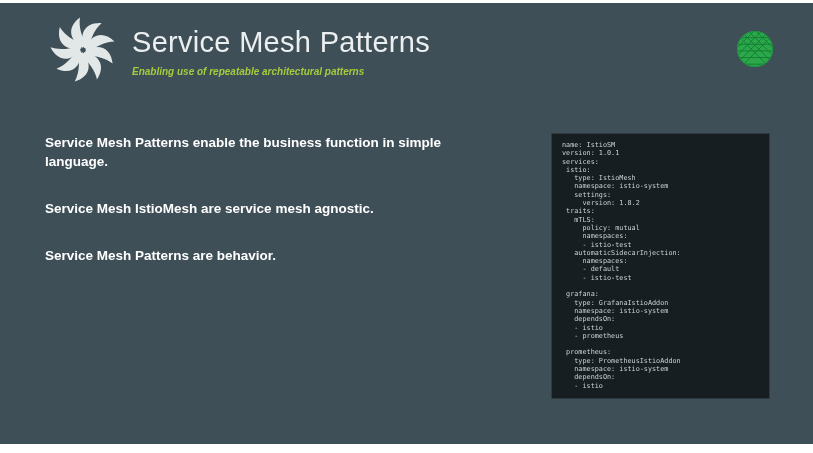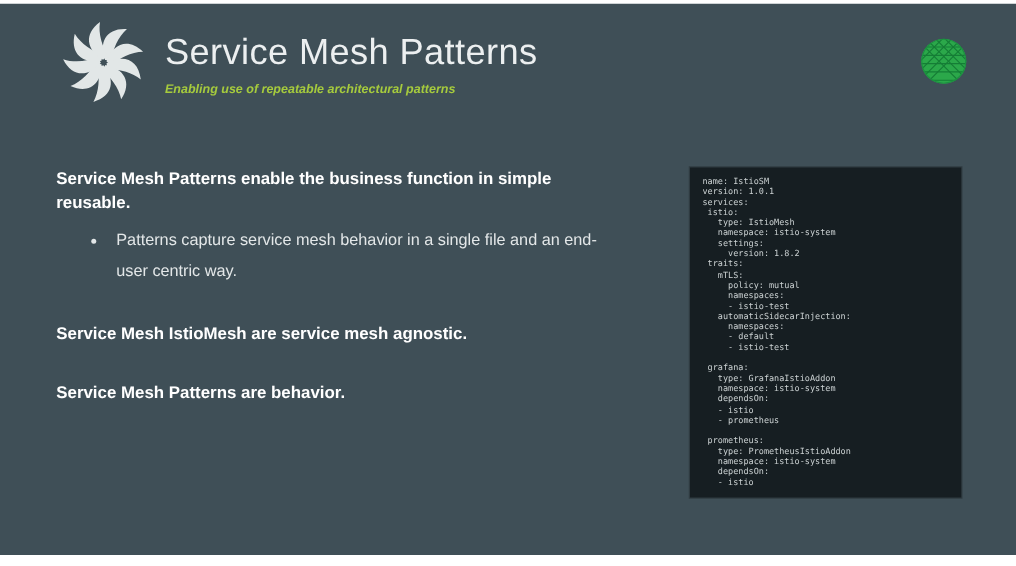--- a/index.html
+++ b/index.html
@@ -158,24 +158,21 @@
           <path d="M-4 0 L40 44 M4 0 L40 36 M12 0 L40 28 M20 0 L40 20 M28 0 L40 12"></path>
           <path d="M44 0 L0 44 M36 0 L0 36 M28 0 L0 28 M20 0 L0 20 M12 0 L0 12"></path>
         </g>
         <circle cx="20" cy="20" r="18.5" fill="none" stroke="#1c9140" stroke-width="1"></circle>
       </g>
     </svg>
 
     <div class="content">
 
       <div class="section">
-        <h3 class="section-heading">Service Mesh Patterns enable the business function in simple reusable.</h3>
-        <ul>
-          <li>Patterns capture service mesh behavior in a single file and an end-user centric way.</li>
-        </ul>
+        <h3 class="section-heading">Service Mesh Patterns enable the business function in simple language.</h3>
       </div>
 
       <div class="section">
         <h3 class="section-heading">Service Mesh IstioMesh are service mesh agnostic.</h3>
       </div>
 
       <div class="section">
         <h3 class="section-heading">Service Mesh Patterns are behavior.</h3>
       </div>
 

